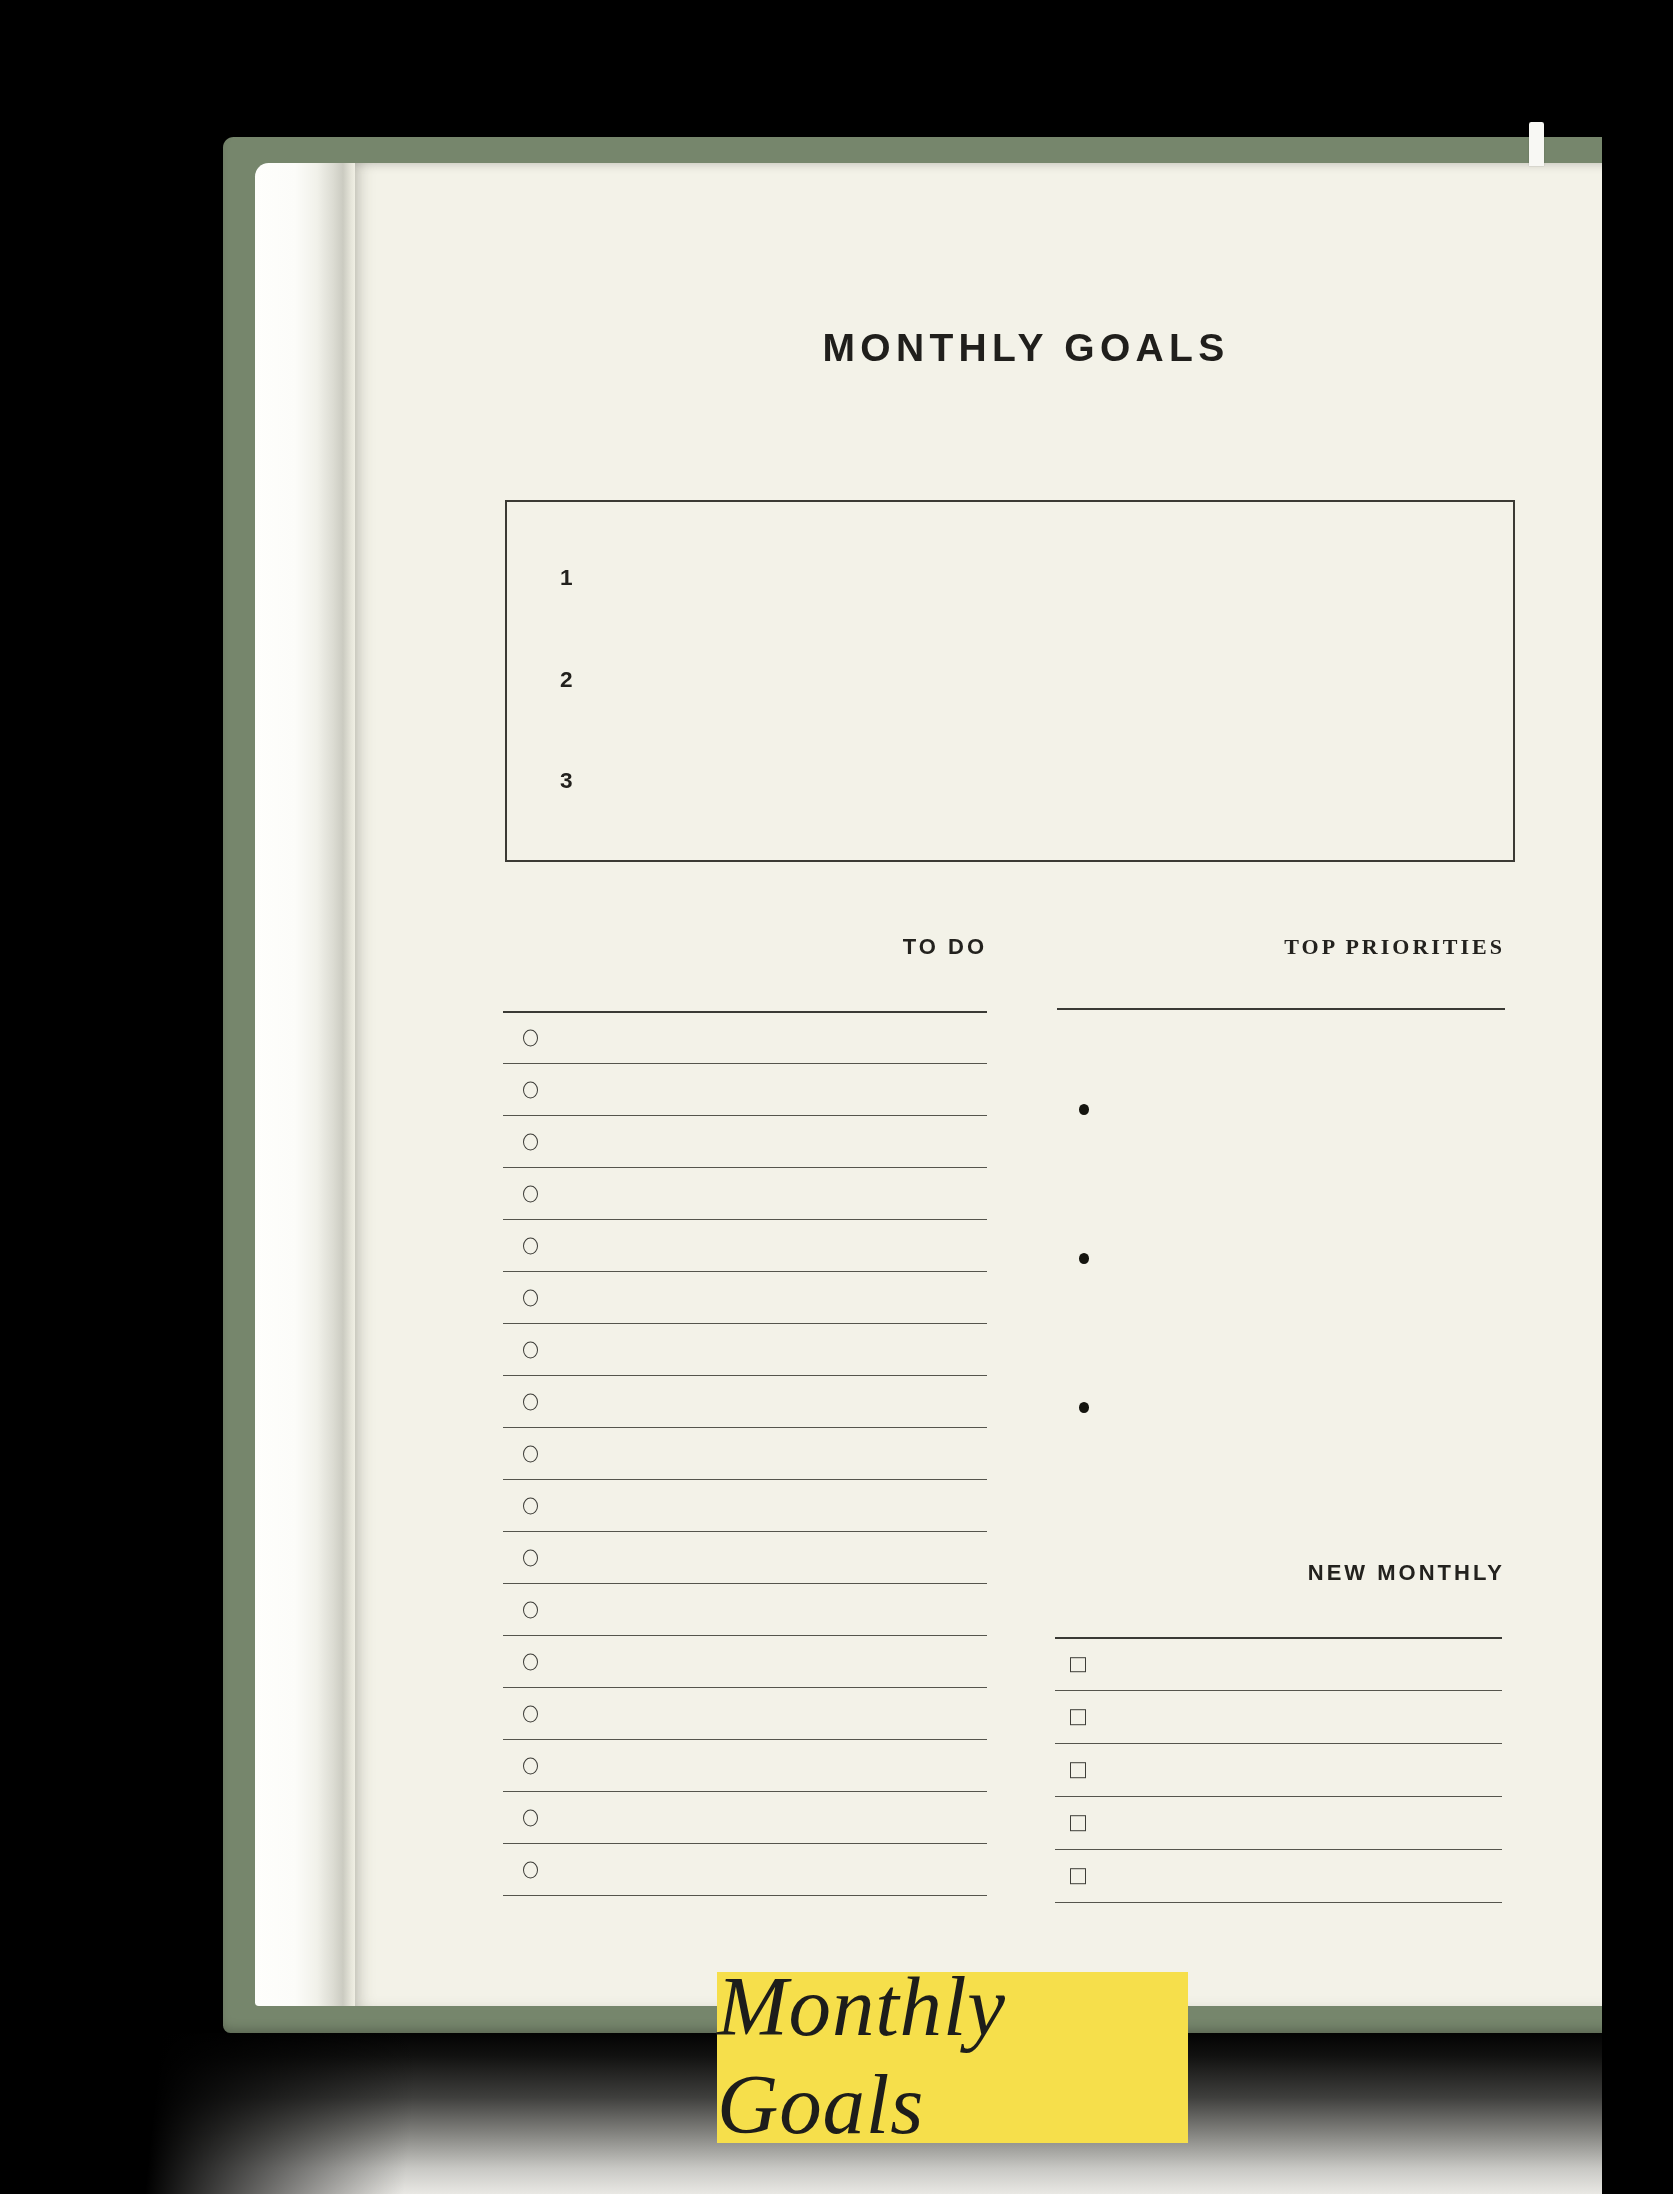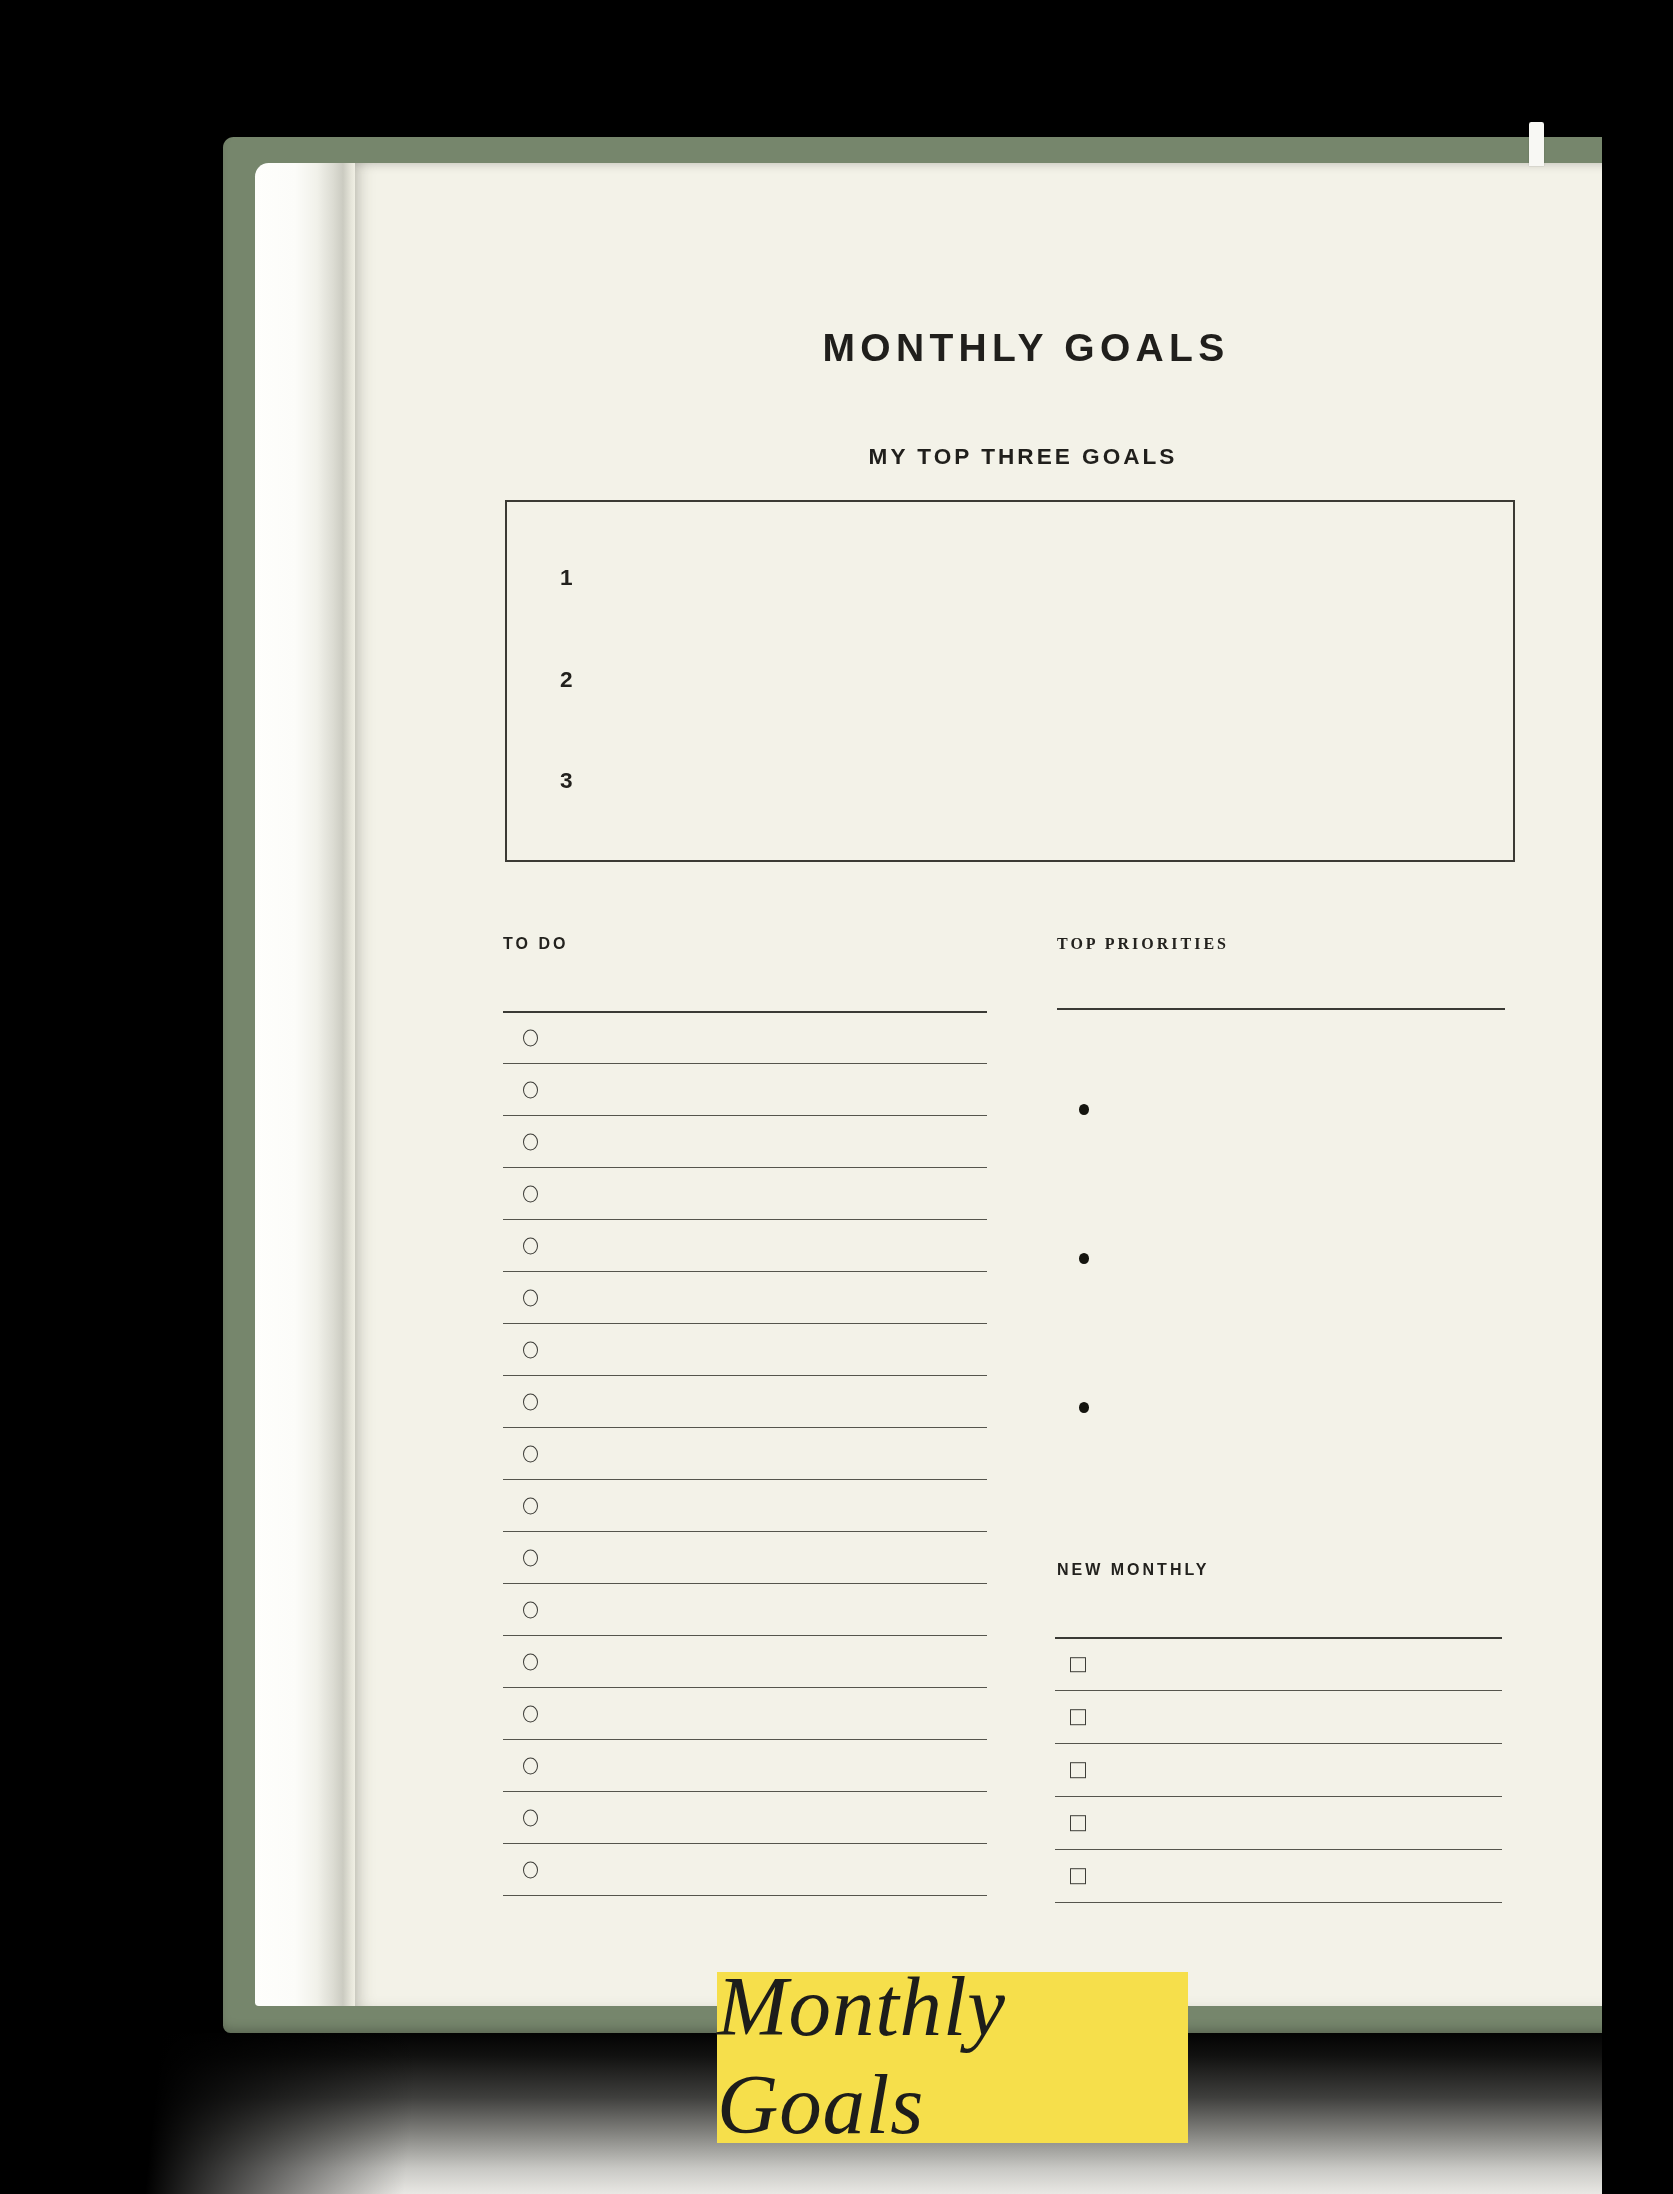--- a/index.html
+++ b/index.html
@@ -34,22 +34,22 @@
          font-size:39px;font-weight:700;letter-spacing:5.3px;line-height:1;color:#201f1c;}
   .subtitle{position:absolute;left:140px;top:264px;width:1056px;text-align:center;
          font-size:22.6px;font-weight:700;letter-spacing:3px;line-height:1;color:#201f1c;}
   .goals-box{position:absolute;left:150px;top:337px;width:1010px;height:362px;
          border:2.3px solid #3b3a34;box-sizing:border-box;}
   .goal-num{position:absolute;left:53px;font-size:22.6px;font-weight:700;line-height:1;color:#22211d;}
   .goal-num:nth-child(1){top:65px;}
   .goal-num:nth-child(2){top:167px;}
   .goal-num:nth-child(3){top:268px;}
 
-  .col-heading{position:absolute;font-size:16px;font-weight:700;letter-spacing:3px;
-         text-align:left;line-height:1;color:#23221e;}
+  .col-heading{position:absolute;font-size:22px;font-weight:700;letter-spacing:3px;
+         text-align:right;line-height:1;color:#23221e;}
   .todo-heading{left:148px;top:773px;width:484px;}
   .pri-heading{left:702px;top:773px;width:448px;font-family:Liberation Serif, serif;}
   .habits-heading{left:702px;top:1399px;width:448px;}
 
   .todo-rows{position:absolute;left:148px;top:848px;width:484px;border-bottom:1.5px solid #55554d;}
   .todo-row{position:relative;height:52px;border-top:1.5px solid #55554d;box-sizing:border-box;}
   .todo-row:first-child{border-top-width:2.3px;border-top-color:#3a3a35;}
   .todo-circle{position:absolute;left:19.6px;top:50%;transform:translateY(-50%);
          width:13px;height:15px;border:1.9px solid #3b3b36;border-radius:50%;}
 
@@ -76,21 +76,20 @@
 <body>
 
 <div class="stage">
   <div class="shadow-band"></div>
 
   <div class="book"></div>
   <div class="page-stack"></div>
 
   <div class="page">
     <h1 class="title">MONTHLY GOALS</h1>
-    <h2 class="subtitle">MY TOP THREE GOALS</h2>
 
     <div class="goals-box">
         <span class="goal-num">1</span>
         <span class="goal-num">2</span>
         <span class="goal-num">3</span>
       </div>
 
     <div class="col-heading todo-heading">TO DO</div>
     <div class="todo-rows">
         <div class="todo-row">

